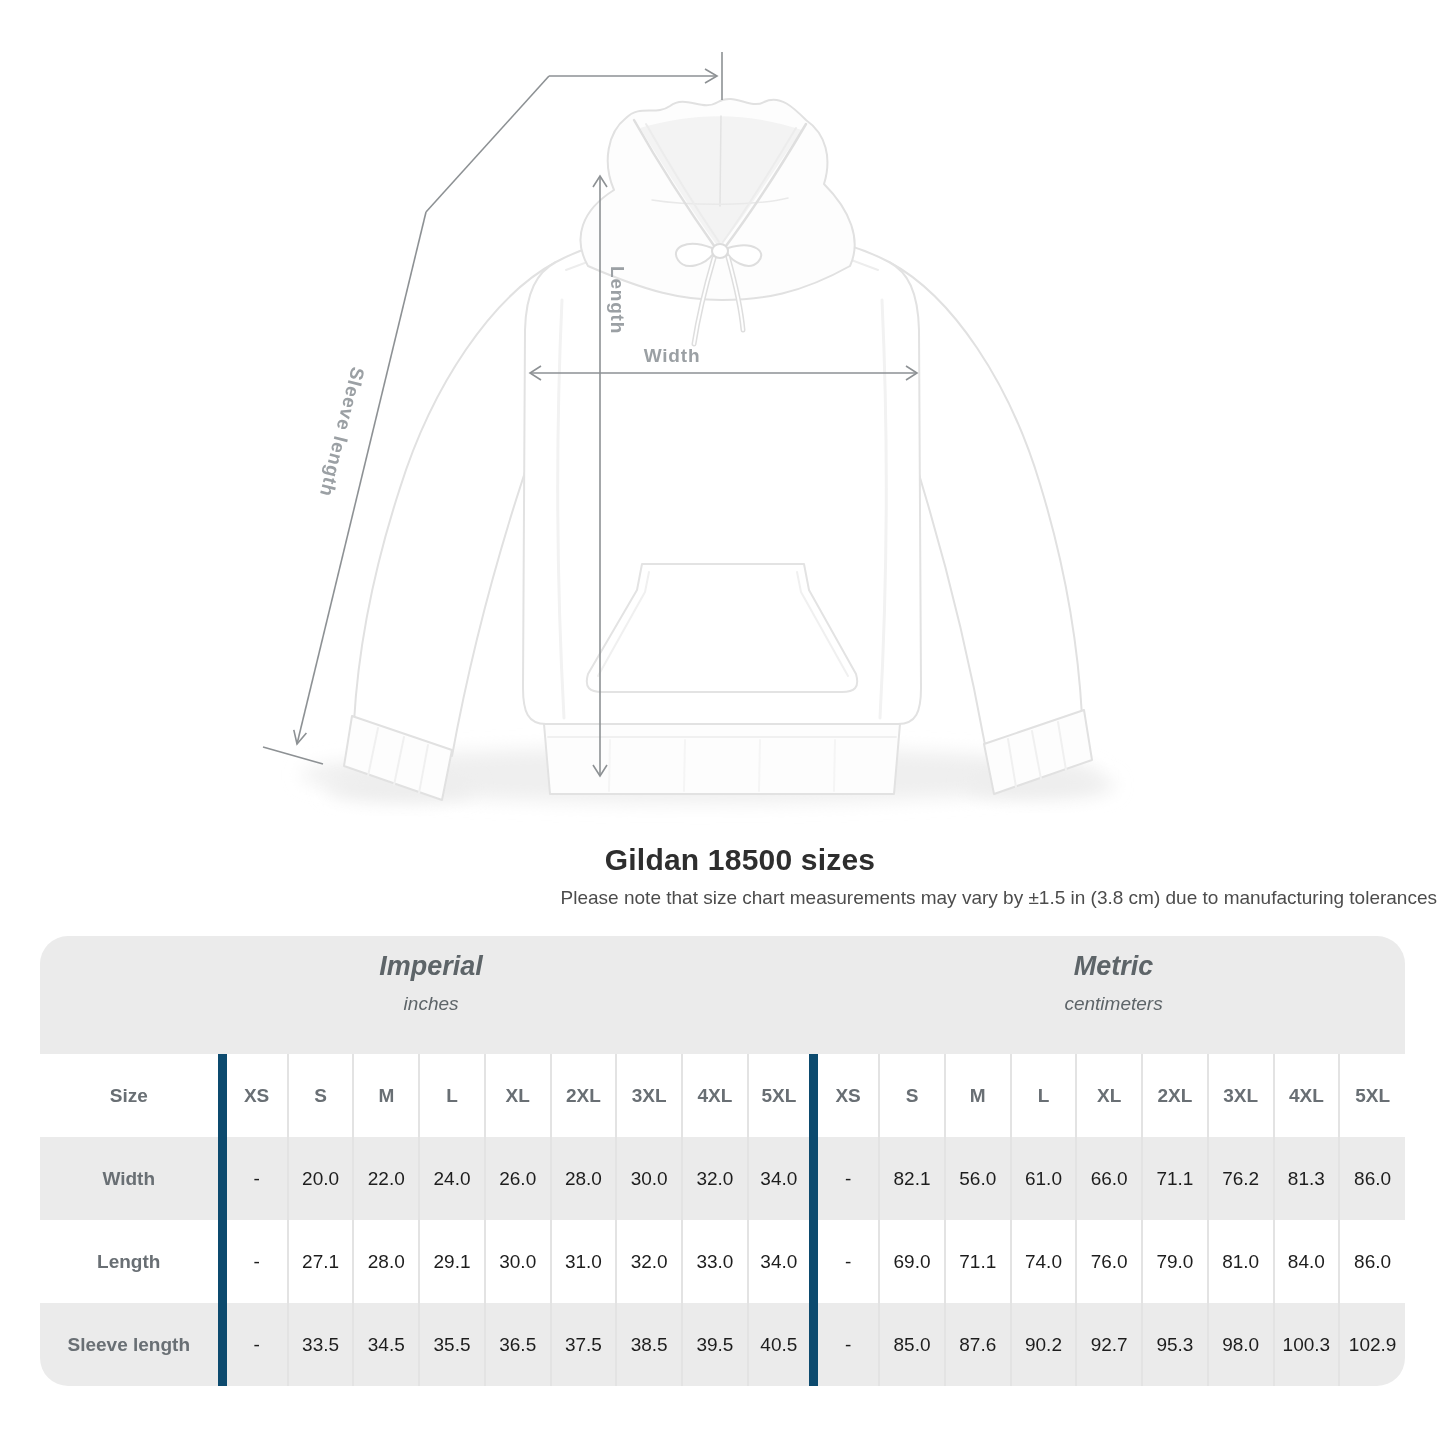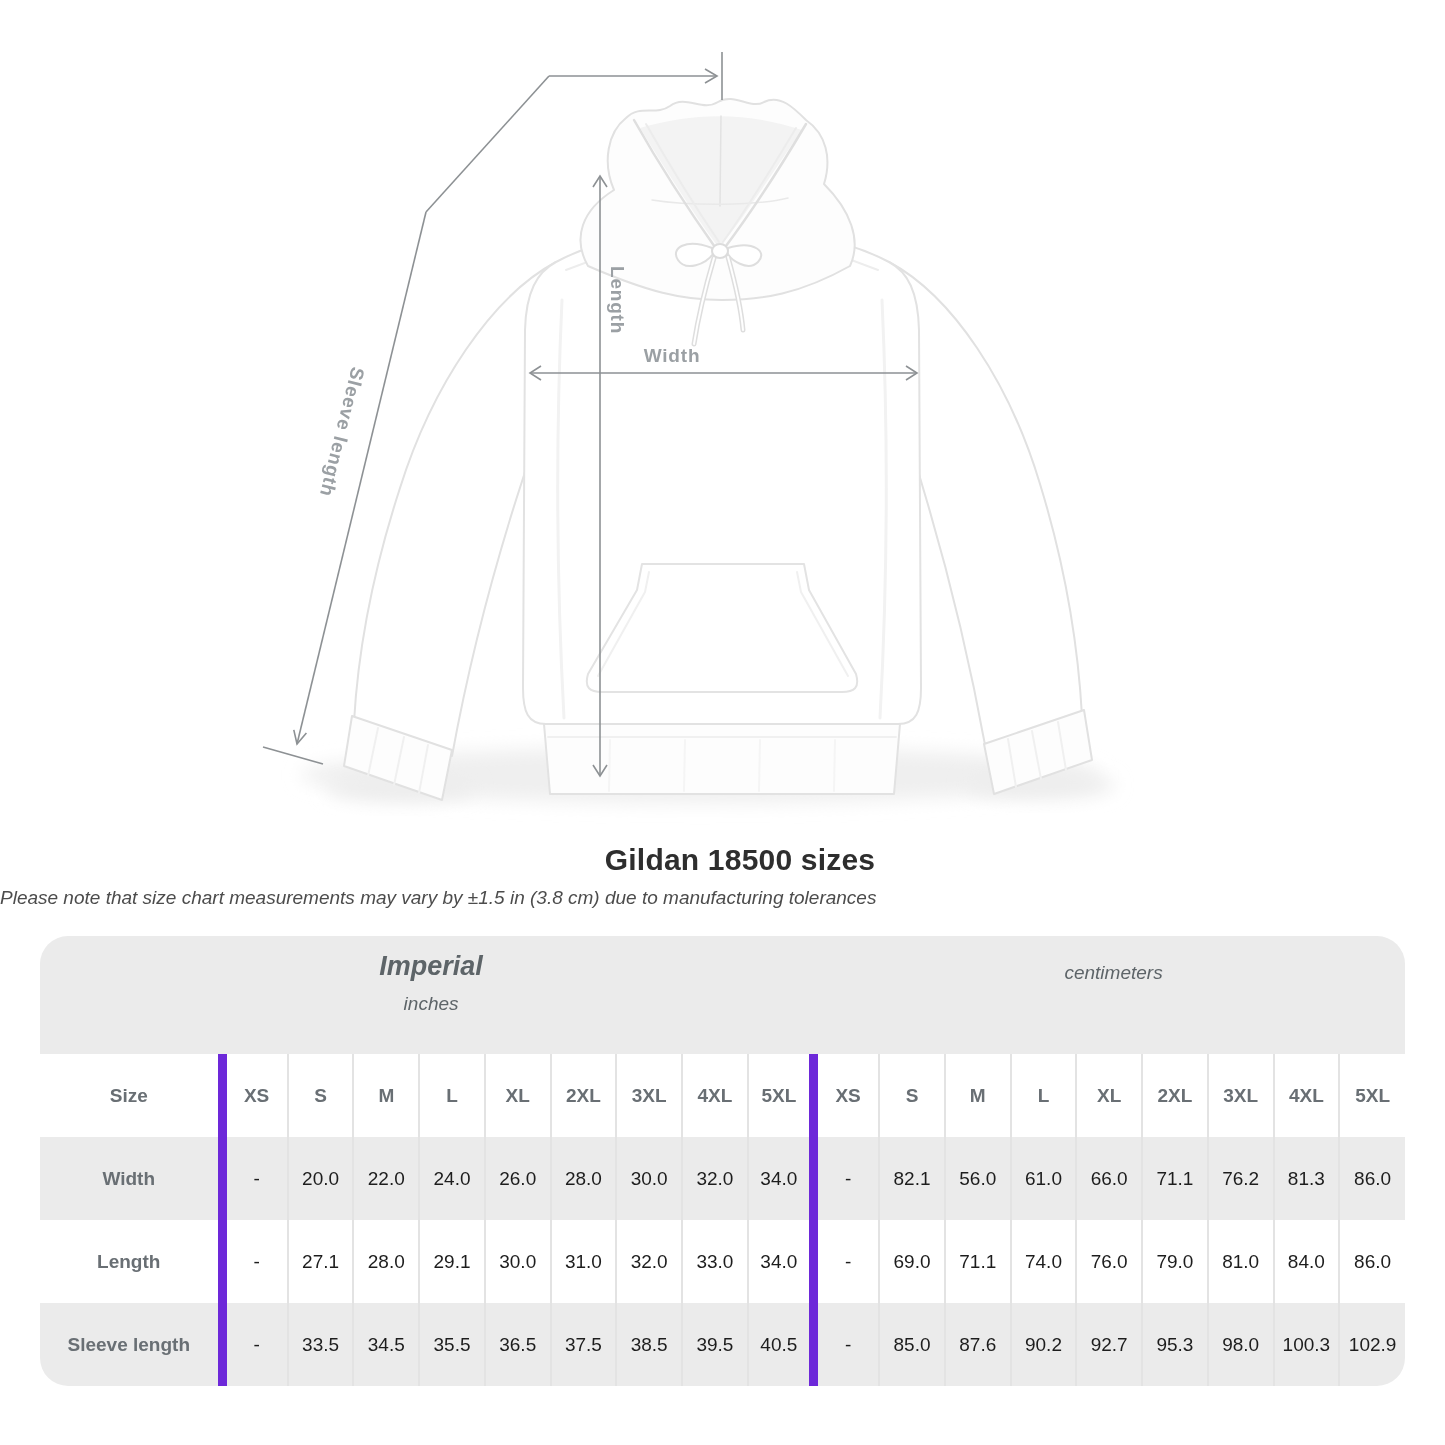--- a/index.html
+++ b/index.html
@@ -19,22 +19,22 @@
   }
 
   
   h1.page-title {
     margin:14px 0 0 0; text-align:center;
     font-size:30px; line-height:36px; font-weight:700; color:#2e2e2e;
     letter-spacing:.2px;
     padding-left:35px;
   }
   p.subtitle {
-    margin:9px 8px 0 0; text-align:left;
-    font-size:19px; font-style:italic; color:#4c4c4c;
+    margin:9px 8px 0 0; text-align:right;
+    font-size:19px; color:#4c4c4c;
   }
 
   
   .size-table {
     width:1365px; margin:27px auto 0 auto;
     border-radius:28px; overflow:hidden; background:#ffffff;
   }
   .band { display:flex; background:#ebebeb; height:118px; }
   .band-half { box-sizing:border-box; padding-top:15px; text-align:center; }
   .band-half.imperial { width:57.3%; }
@@ -45,21 +45,21 @@
   table.measure { width:100%; border-collapse:collapse; table-layout:fixed; }
   table.measure th, table.measure td {
     height:83px; text-align:center; vertical-align:middle; padding:0;
   }
   thead th { height:84px; background:#ffffff;margin-top:8px; }
   thead th, tbody th { font-weight:700; color:#696f74; font-size:19px; }
   tbody td { color:#1d1d1d; font-size:19px; font-weight:400; }
   tr.shade > th, tr.shade > td { background:#ebebeb; }
   tr.plain > th, tr.plain > td { background:#ffffff; }
   .sep      { border-left:2px solid #e3e3e3; }
-  .sep-wide { border-left:9px solid #6d28d9; }
+  .sep-wide { border-left:9px solid #0c4a6e; }
 </style>
 </head>
 <body>
 
 <div class="stage">
 
   <figure class="diagram">
     <svg width="1445" height="828" viewBox="0 0 1445 828" xmlns="http://www.w3.org/2000/svg">
       <defs>
         <filter id="soft" x="-50%" y="-50%" width="200%" height="200%">
@@ -167,20 +167,21 @@
   <h1 class="page-title">Gildan 18500 sizes</h1>
   <p class="subtitle">Please note that size chart measurements may vary by ±1.5 in (3.8 cm) due to manufacturing tolerances</p>
 
   <section class="size-table">
     <div class="band">
       <div class="band-half imperial">
         <div class="band-title">Imperial</div>
         <div class="band-unit">inches</div>
       </div>
       <div class="band-half metric">
+        <div class="band-title">Metric</div>
         <div class="band-unit">centimeters</div>
       </div>
     </div>
     <table class="measure">
       <colgroup id="table-cols">
           <col style="width: 182px;">
           <col>
           <col>
           <col>
           <col>

